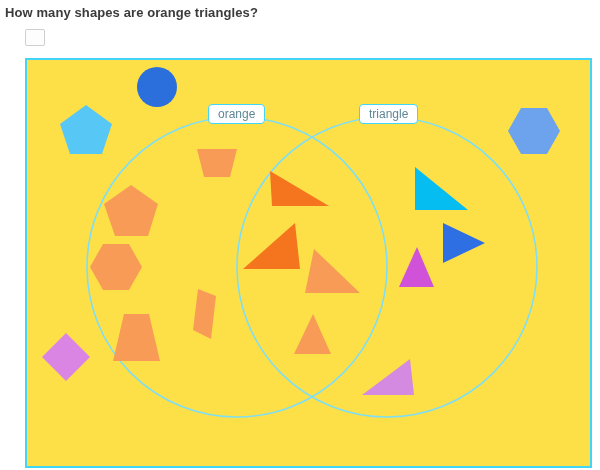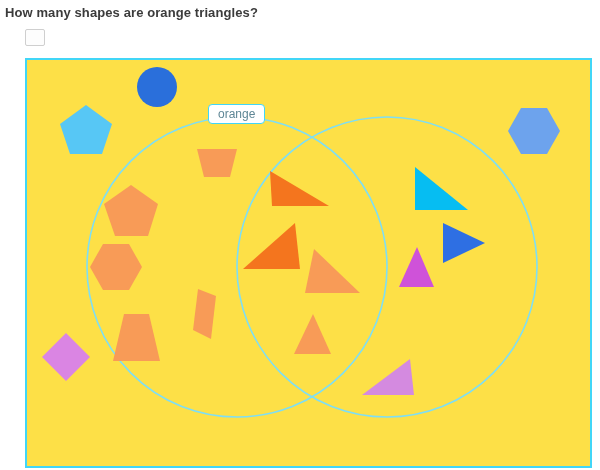--- a/index.html
+++ b/index.html
@@ -52,13 +52,14 @@
       <polygon points="243,111 302,146 245,146" fill="#f4751e"></polygon>
       <polygon points="268,163 216,209 273,209" fill="#f4751e"></polygon>
       <polygon points="287,189 333,233 278,233" fill="#f89b57"></polygon>
       <polygon points="286,254 267,294 304,294" fill="#f89b57"></polygon>
       <polygon points="388,107 441,150 388,150" fill="#06bdf2"></polygon>
       <polygon points="416,163 458,183 416,203" fill="#2e6fe3"></polygon>
       <polygon points="390,187 372,227 407,227" fill="#cf52d9"></polygon>
       <polygon points="383,299 335,335 387,335" fill="#d48ae0"></polygon>
     </svg>
   <div class="venn-label" id="label-left">orange</div>
+  <div class="venn-label" id="label-right">triangle</div>
 </div>
 
 </body></html>

